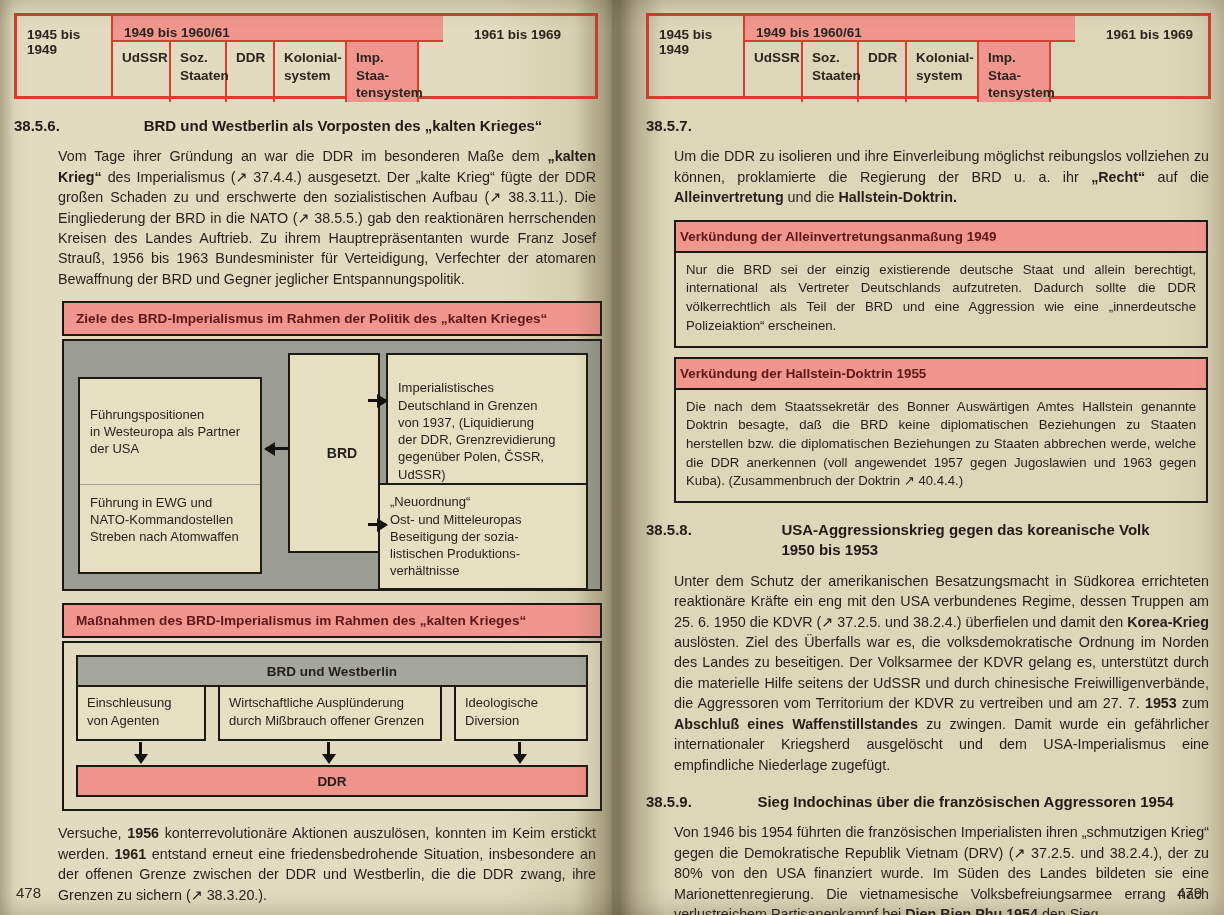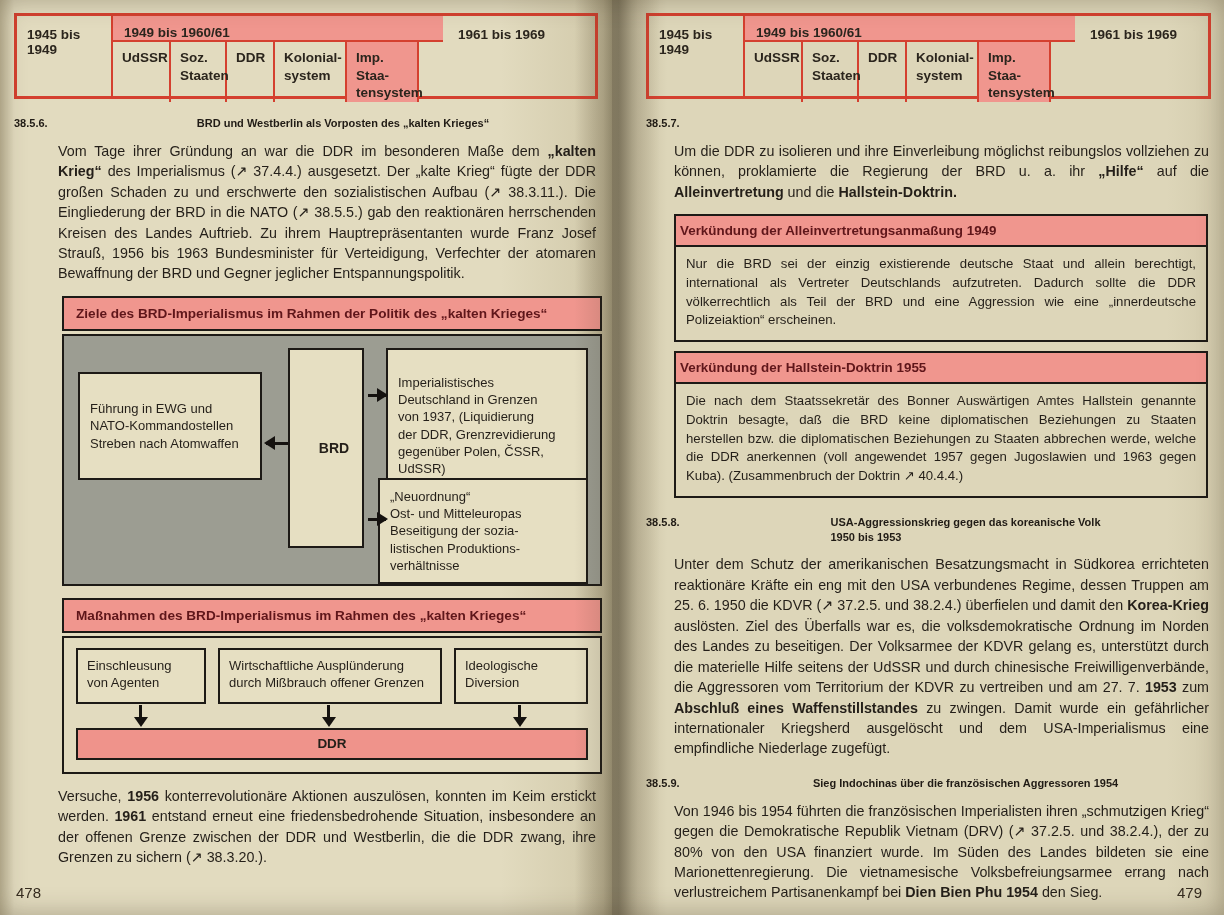--- a/index.html
+++ b/index.html
@@ -24,44 +24,44 @@
   
   .tl{display:flex;border:3px solid #d4402f;height:86px;box-sizing:border-box;
       font-weight:700;font-size:13.5px;color:#2b251d;background:transparent;}
   .tl-first{width:96px;flex:0 0 auto;border-right:2px solid #d4402f;padding:11px 4px 0 10px;box-sizing:border-box;}
   .tl-mid{flex:0 0 auto;width:330px;display:flex;flex-direction:column;}
   .tl-span{height:33px;background:#f0968e;border-bottom:2px solid #d4402f;padding:9px 0 0 11px;box-sizing:border-box;}
   .tl-sub{display:flex;flex:1;}
   .tl-cell{border-right:2px solid #d4402f;padding:7px 3px 0 9px;box-sizing:border-box;white-space:pre-line;line-height:1.3;}
   .tl-cell.c1{width:58px;} .tl-cell.c2{width:56px;} .tl-cell.c3{width:48px;}
   .tl-cell.c4{width:72px;} .tl-cell.c5{width:72px;background:#f0968e;}
-  .tl-last{flex:1;padding:11px 0 10px 15px;}
-
-  
-  .sec{display:flex;margin:17px 0 10px 0;font-weight:700;font-size:11px;color:#201b15;line-height:1.35;}
+  .tl-last{flex:1;padding:11px 0 10px 15px;margin-left:16px;}
+
+  
+  .sec{display:flex;margin:17px 0 10px 0;font-weight:700;font-size:15px;color:#201b15;line-height:1.35;}
   .sec-num{width:100px;flex:0 0 auto;}
   .sec-title{flex:1;text-align:center;padding-right:26px;}
   .sec-title .tspan{display:inline-block;text-align:left;white-space:pre-line;}
 
   
   .para{margin:0 2px 12px 44px;font-size:14.3px;line-height:1.43;text-align:justify;}
   .page-right .para{margin-left:28px;}
   .b{font-weight:700;}
 
   
   .dgm{margin:0 0 12px 48px;width:540px;box-sizing:border-box;}
   .dgm-title{background:#f0968e;border:2px solid #1d1a16;color:#5f161a;font-weight:700;
              font-size:13.6px;padding:8px 12px;box-sizing:border-box;}
   .d1-body{margin-top:3px;border:2px solid #1d1a16;background:#9c9d92;height:252px;position:relative;box-sizing:border-box;}
   .dbox{position:absolute;background:#e6dfc2;border:2px solid #1d1a16;font-size:13px;line-height:1.33;
         box-sizing:border-box;white-space:pre-line;}
   .dcell{padding:9px 10px;white-space:pre-line;}
   .dcell + .dcell{border-top:1px solid #a3a3a3;}
   .d1-left{left:14px;top:36px;width:184px;padding:0;}
-  .d1-brd{left:224px;top:12px;width:76px;height:200px;display:flex;align-items:center;justify-content:center;
+  .d1-brd{left:224px;top:12px;width:92px;height:200px;display:flex;align-items:center;justify-content:center;
           font-weight:700;font-size:14px;padding-left:16px;}
   .d1-rt{right:12px;top:12px;width:202px;padding:24px 10px;}
   .d1-rb{right:12px;top:142px;width:210px;padding:8px 10px;}
   .arr{position:absolute;height:3px;background:#15120f;}
   .arr.to-left::before{content:"";position:absolute;left:-2px;top:-5.5px;width:0;height:0;
       border-top:7px solid transparent;border-bottom:7px solid transparent;border-right:11px solid #15120f;}
   .arr.to-right::after{content:"";position:absolute;right:-2px;top:-5.5px;width:0;height:0;
       border-top:7px solid transparent;border-bottom:7px solid transparent;border-left:11px solid #15120f;}
   .arr-l{left:202px;top:106px;width:22px;}
   .arr-r1{left:304px;top:58px;width:18px;}
@@ -123,20 +123,23 @@
       <span class="sec-num">38.5.6.</span>
       <span class="sec-title"><span class="tspan">BRD und Westberlin als Vorposten des „kalten Krieges“</span></span>
     </div>
 
     <p class="para"><span>Vom Tage ihrer Gründung an war die DDR im besonderen Maße dem </span><span class="b">„kalten Krieg“</span><span> des Imperialismus (↗ 37.4.4.) ausgesetzt. Der „kalte Krieg“ fügte der DDR großen Schaden zu und erschwerte den sozialistischen Aufbau (↗ 38.3.11.). Die Eingliederung der BRD in die NATO (↗ 38.5.5.) gab den reaktionären herrschenden Kreisen des Landes Auftrieb. Zu ihrem Hauptrepräsentanten wurde Franz Josef Strauß, 1956 bis 1963 Bundesminister für Verteidigung, Verfechter der atomaren Bewaffnung der BRD und Gegner jeglicher Entspannungspolitik.</span></p>
 
     <div class="dgm">
       <div class="dgm-title">Ziele des BRD-Imperialismus im Rahmen der Politik des „kalten Krieges“</div>
       <div class="d1-body">
         <div class="dbox d1-left">
+          <div class="dcell">Führungspositionen
+in Westeuropa als Partner
+der USA</div>
           <div class="dcell">Führung in EWG und
 NATO-Kommandostellen
 Streben nach Atomwaffen</div>
         </div>
         <div class="dbox d1-brd">BRD</div>
         <div class="dbox d1-rt">Imperialistisches
 Deutschland in Grenzen
 von 1937, (Liquidierung
 der DDR, Grenzrevidierung
 gegenüber Polen, ČSSR,
@@ -148,20 +151,21 @@
 verhältnisse</div>
         <div class="arr to-left arr-l"></div>
         <div class="arr to-right arr-r1"></div>
         <div class="arr to-right arr-r2"></div>
       </div>
     </div>
 
     <div class="dgm">
       <div class="dgm-title">Maßnahmen des BRD-Imperialismus im Rahmen des „kalten Krieges“</div>
       <div class="d2-body">
+        <div class="d2-src">BRD und Westberlin</div>
         <div class="d2-row">
           <div class="d2-item i1">Einschleusung
 von Agenten</div>
           <div class="d2-item i2">Wirtschaftliche Ausplünderung
 durch Mißbrauch offener Grenzen</div>
           <div class="d2-item i3">Ideologische
 Diversion</div>
         </div>
         <div class="d2-arrows">
           <div class="varr v1"></div>
@@ -194,21 +198,21 @@
 tensystem</div>
         </div>
       </div>
       <div class="tl-last">1961 bis 1969</div>
     </div>
 
     <div class="sec">
       <span class="sec-num">38.5.7.</span>
     </div>
 
-    <p class="para"><span>Um die DDR zu isolieren und ihre Einverleibung möglichst reibungslos vollziehen zu können, proklamierte die Regierung der BRD u. a. ihr </span><span class="b">„Hilfe“</span><span> auf die </span><span class="b">Alleinvertretung</span><span> und die </span><span class="b">Hallstein-Doktrin.</span></p>
+    <p class="para"><span>Um die DDR zu isolieren und ihre Einverleibung möglichst reibungslos vollziehen zu können, proklamierte die Regierung der BRD u. a. ihr </span><span class="b">„Recht“</span><span> auf die </span><span class="b">Alleinvertretung</span><span> und die </span><span class="b">Hallstein-Doktrin.</span></p>
 
     <div class="infobox">
       <div class="ib-head">Verkündung der Alleinvertretungsanmaßung 1949</div>
       <div class="ib-body">Nur die BRD sei der einzig existierende deutsche Staat und allein berechtigt, international als Vertreter Deutschlands aufzutreten. Dadurch sollte die DDR völkerrechtlich als Teil der BRD und eine Aggression wie eine „innerdeutsche Polizeiaktion“ erscheinen.</div>
     </div>
 
     <div class="infobox">
       <div class="ib-head">Verkündung der Hallstein-Doktrin 1955</div>
       <div class="ib-body">Die nach dem Staatssekretär des Bonner Auswärtigen Amtes Hallstein genannte Doktrin besagte, daß die BRD keine diplomatischen Beziehungen zu Staaten herstellen bzw. die diplomatischen Beziehungen zu Staaten abbrechen werde, welche die DDR anerkennen (voll angewendet 1957 gegen Jugoslawien und 1963 gegen Kuba). (Zusammenbruch der Doktrin ↗ 40.4.4.)</div>
     </div>

